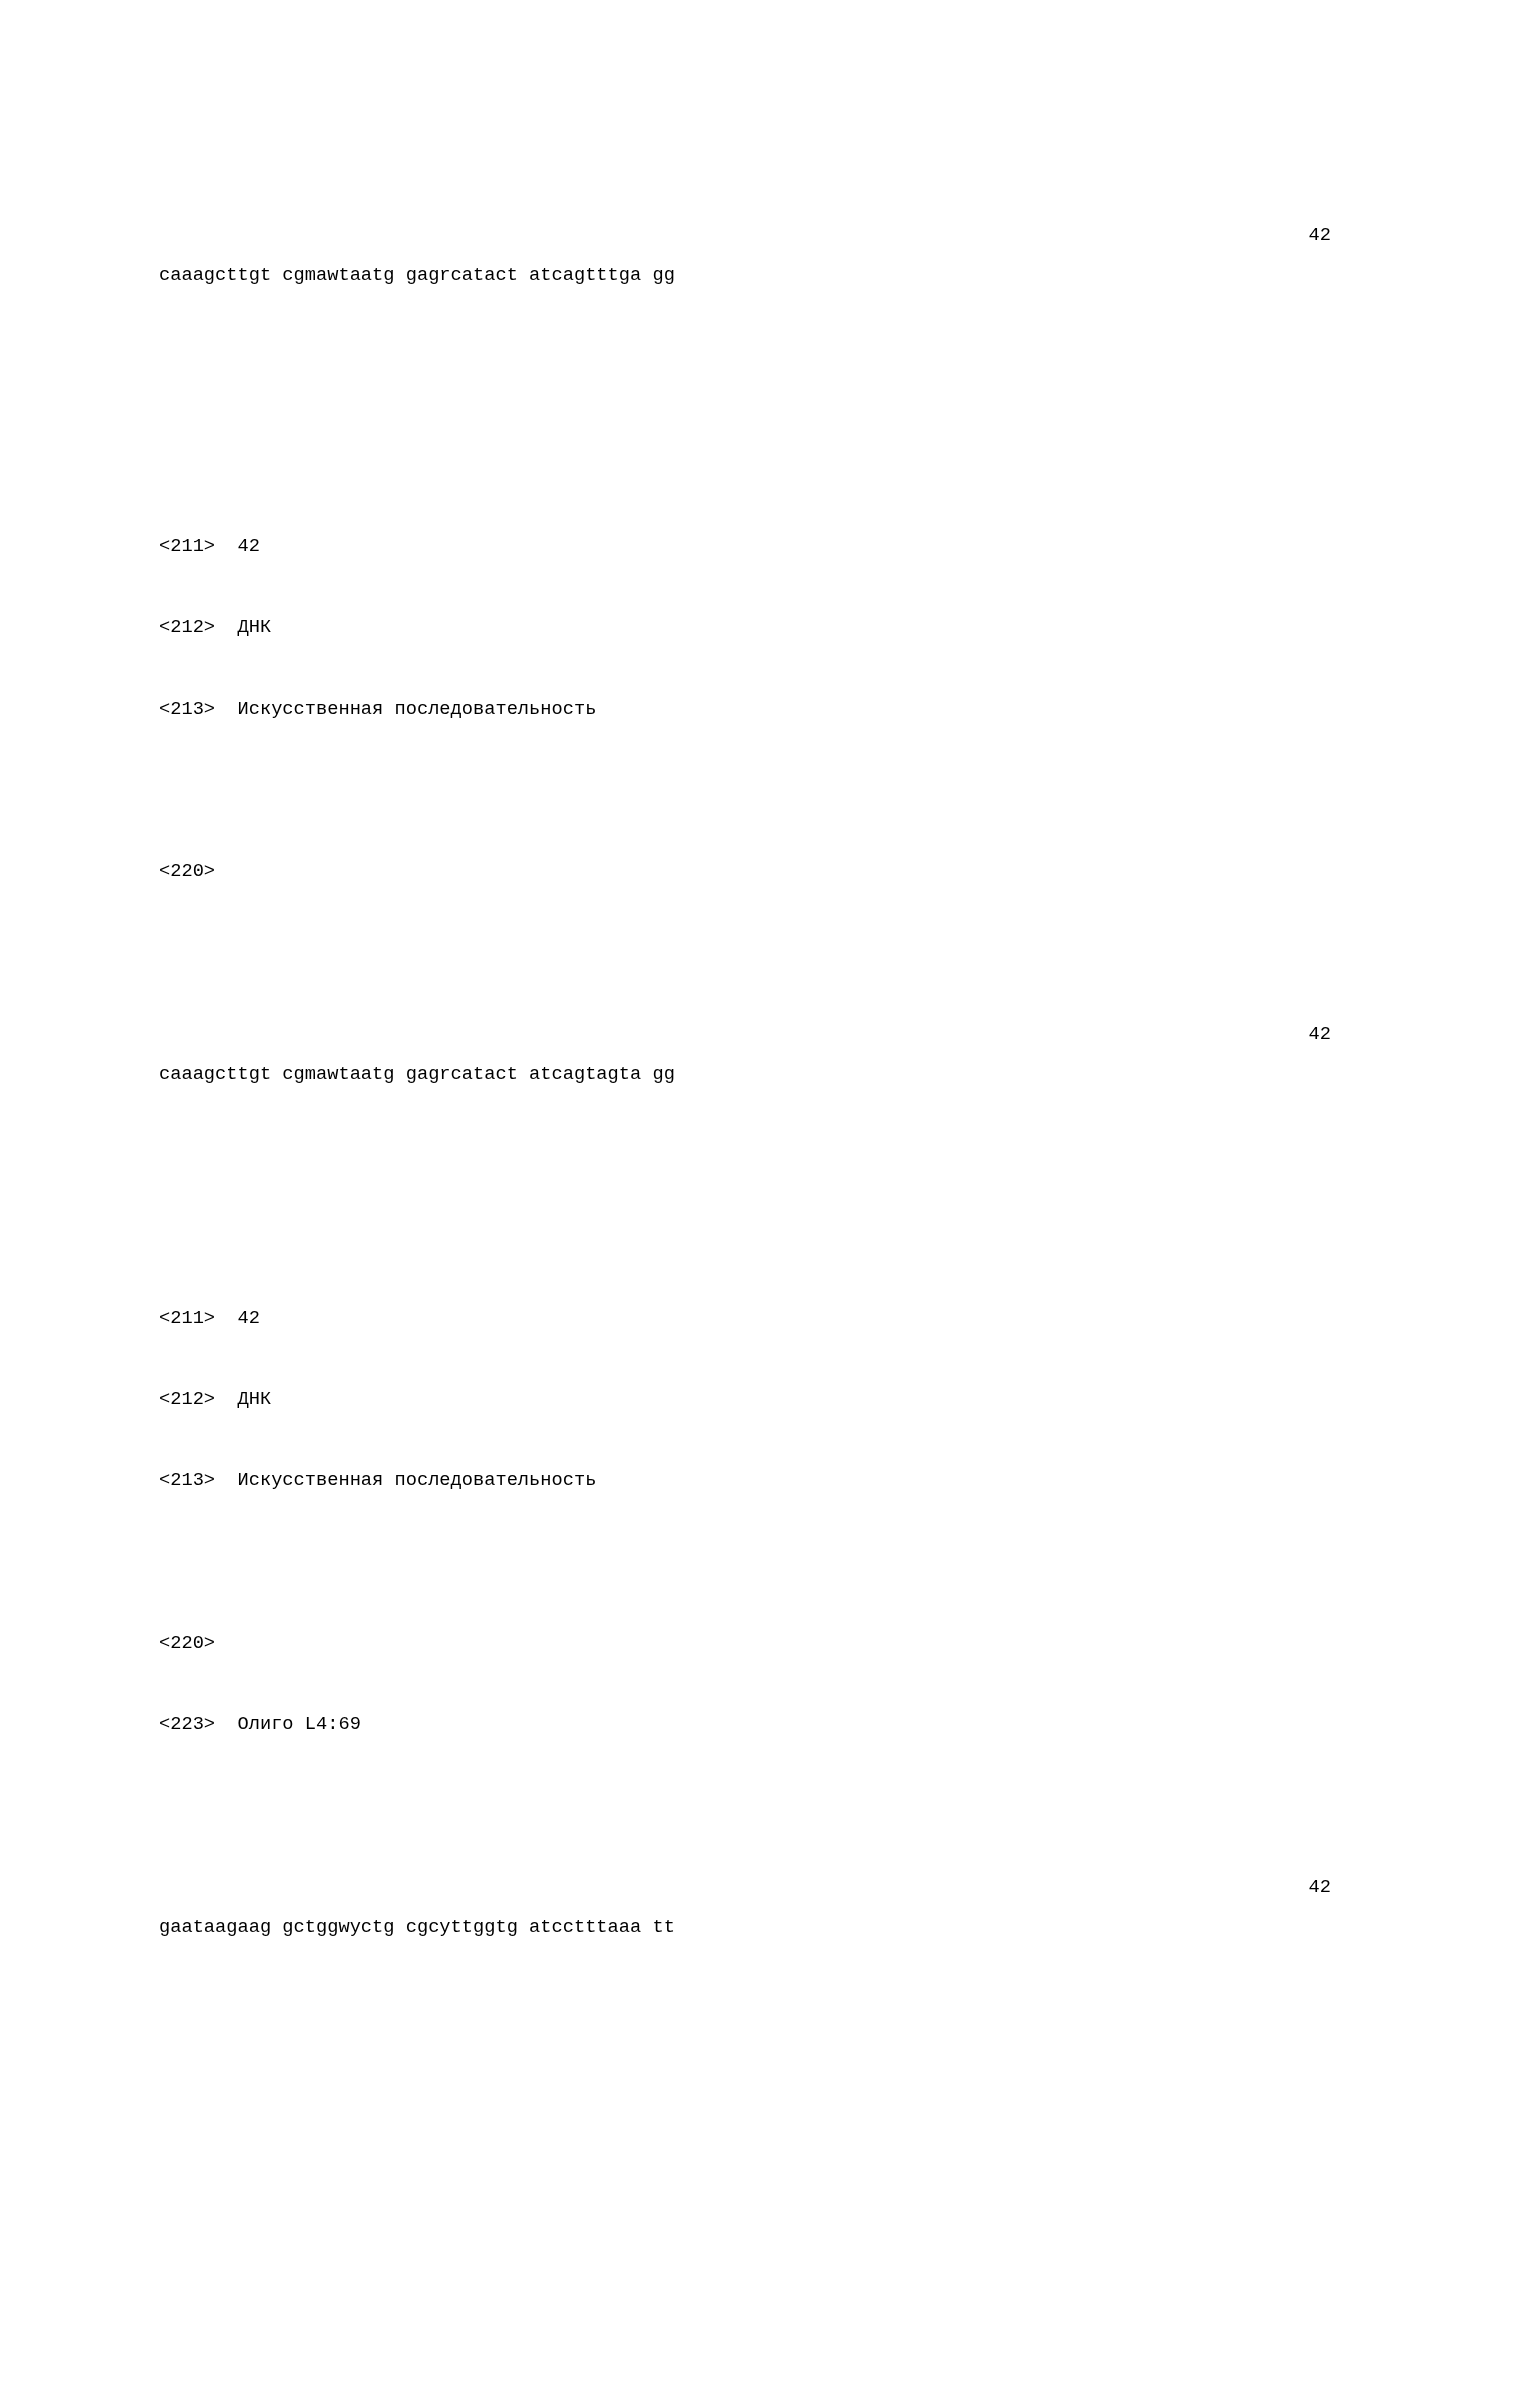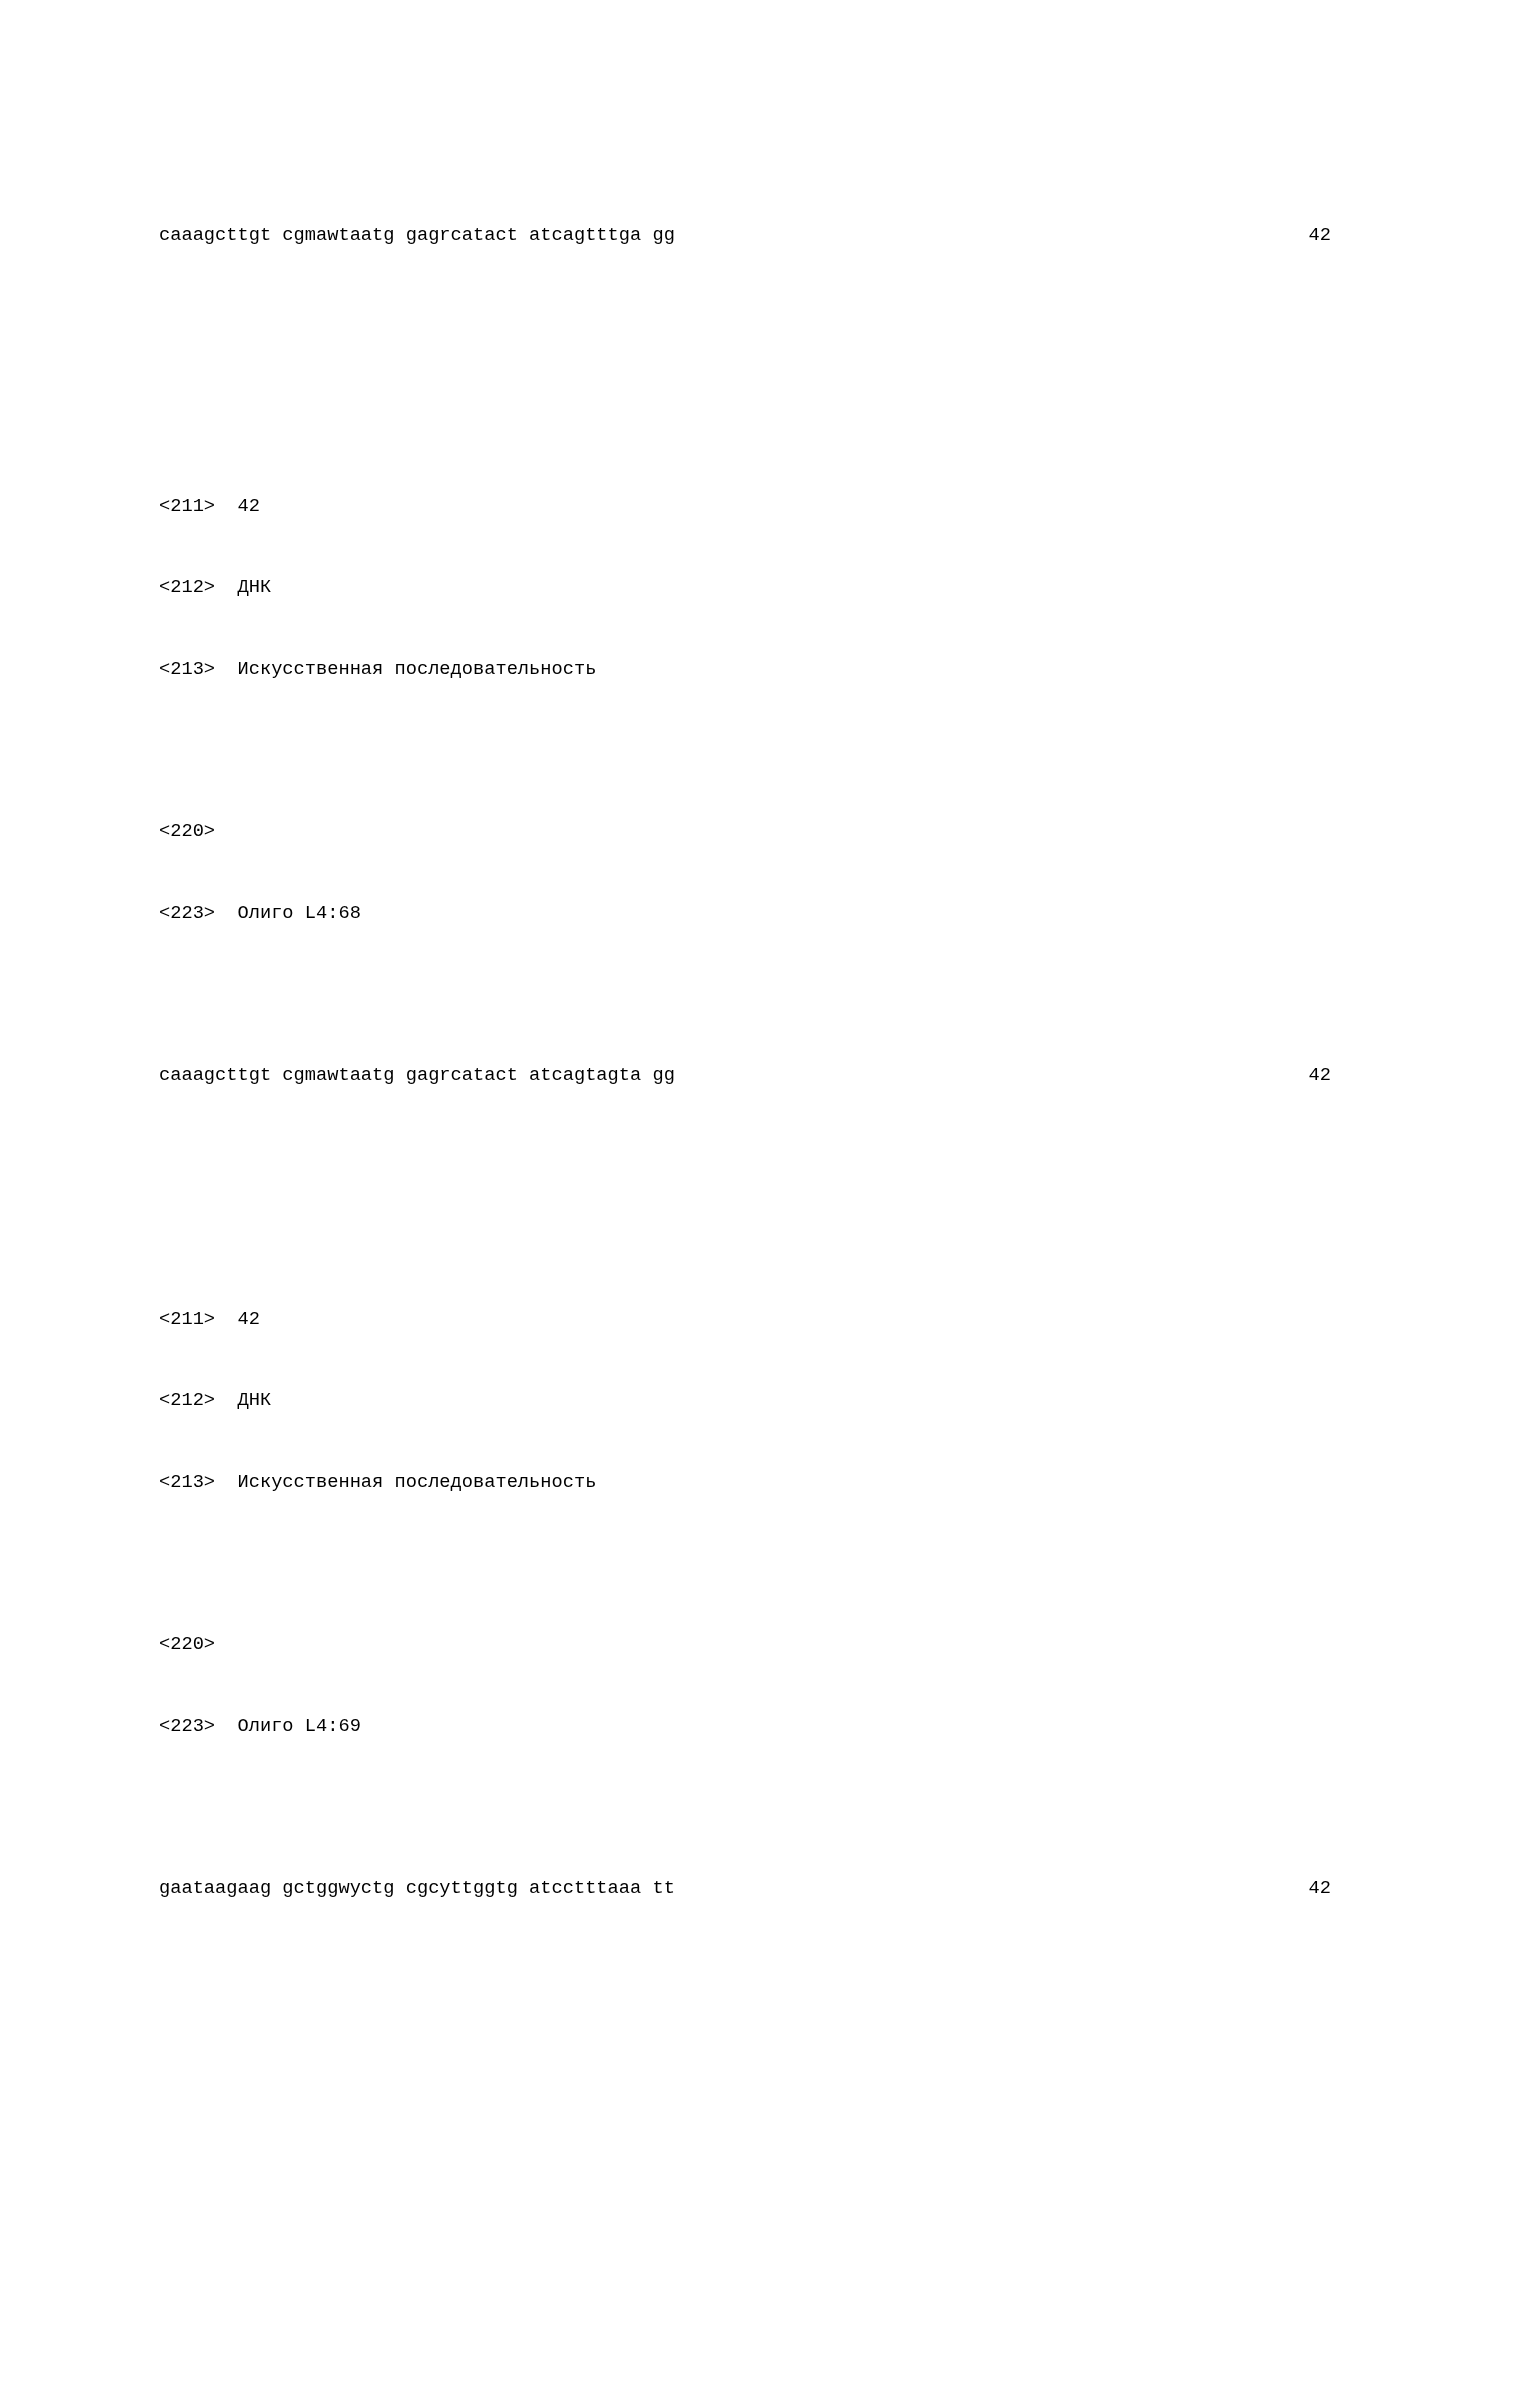--- a/index.html
+++ b/index.html
@@ -15,21 +15,21 @@
     box-sizing: border-box;
   }
   .page {
     padding-left: 159px;
     padding-right: 159px;
   }
   .seq-row {
     display: flex;
     justify-content: space-between;
   }
-  .seq-left { white-space: pre; }
+  .seq-left { white-space: pre; margin-top: 40px; }
   .seq-len { white-space: pre; padding-right: 32px; font-weight: normal; }
   .tag-line { white-space: pre; }
   .blank { height: 1.45em; }
   .blank2 { height: 2.9em; }
 </style>
 </head>
 <body>
 
 
 
@@ -41,21 +41,20 @@
   </div>
 
   <div class="blank2"></div>
 
   
   <div class="tag-line">&lt;211&gt;  42</div>
   <div class="tag-line">&lt;212&gt;  ДНК</div>
   <div class="tag-line">&lt;213&gt;  Искусственная последовательность</div>
   <div class="blank"></div>
   <div class="tag-line">&lt;220&gt;</div>
-  <div class="tag-line">&lt;223&gt;  Олиго L4:68</div>
   <div class="blank"></div>
   <div class="seq-row">
     <span class="seq-left">caaagcttgt cgmawtaatg gagrcatact atcagtagta gg</span>
     <span class="seq-len">42</span>
   </div>
   <div class="blank2"></div>
 
   
   <div class="tag-line">&lt;211&gt;  42</div>
   <div class="tag-line">&lt;212&gt;  ДНК</div>

